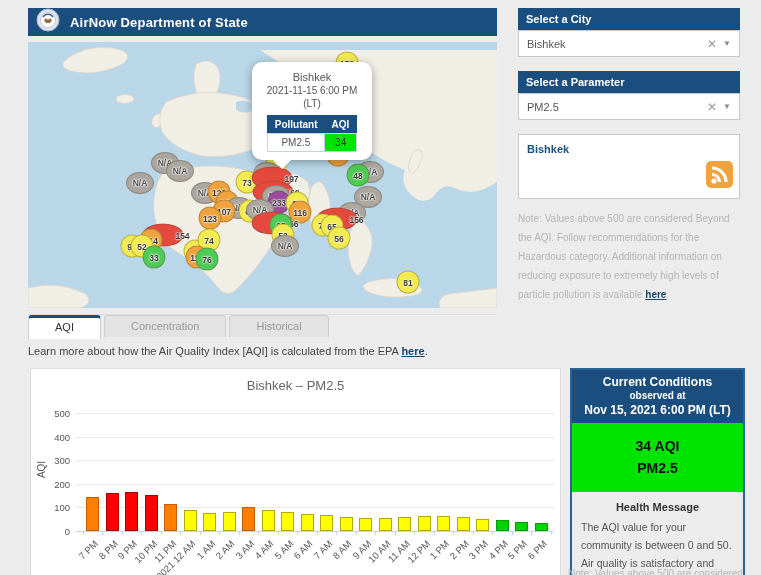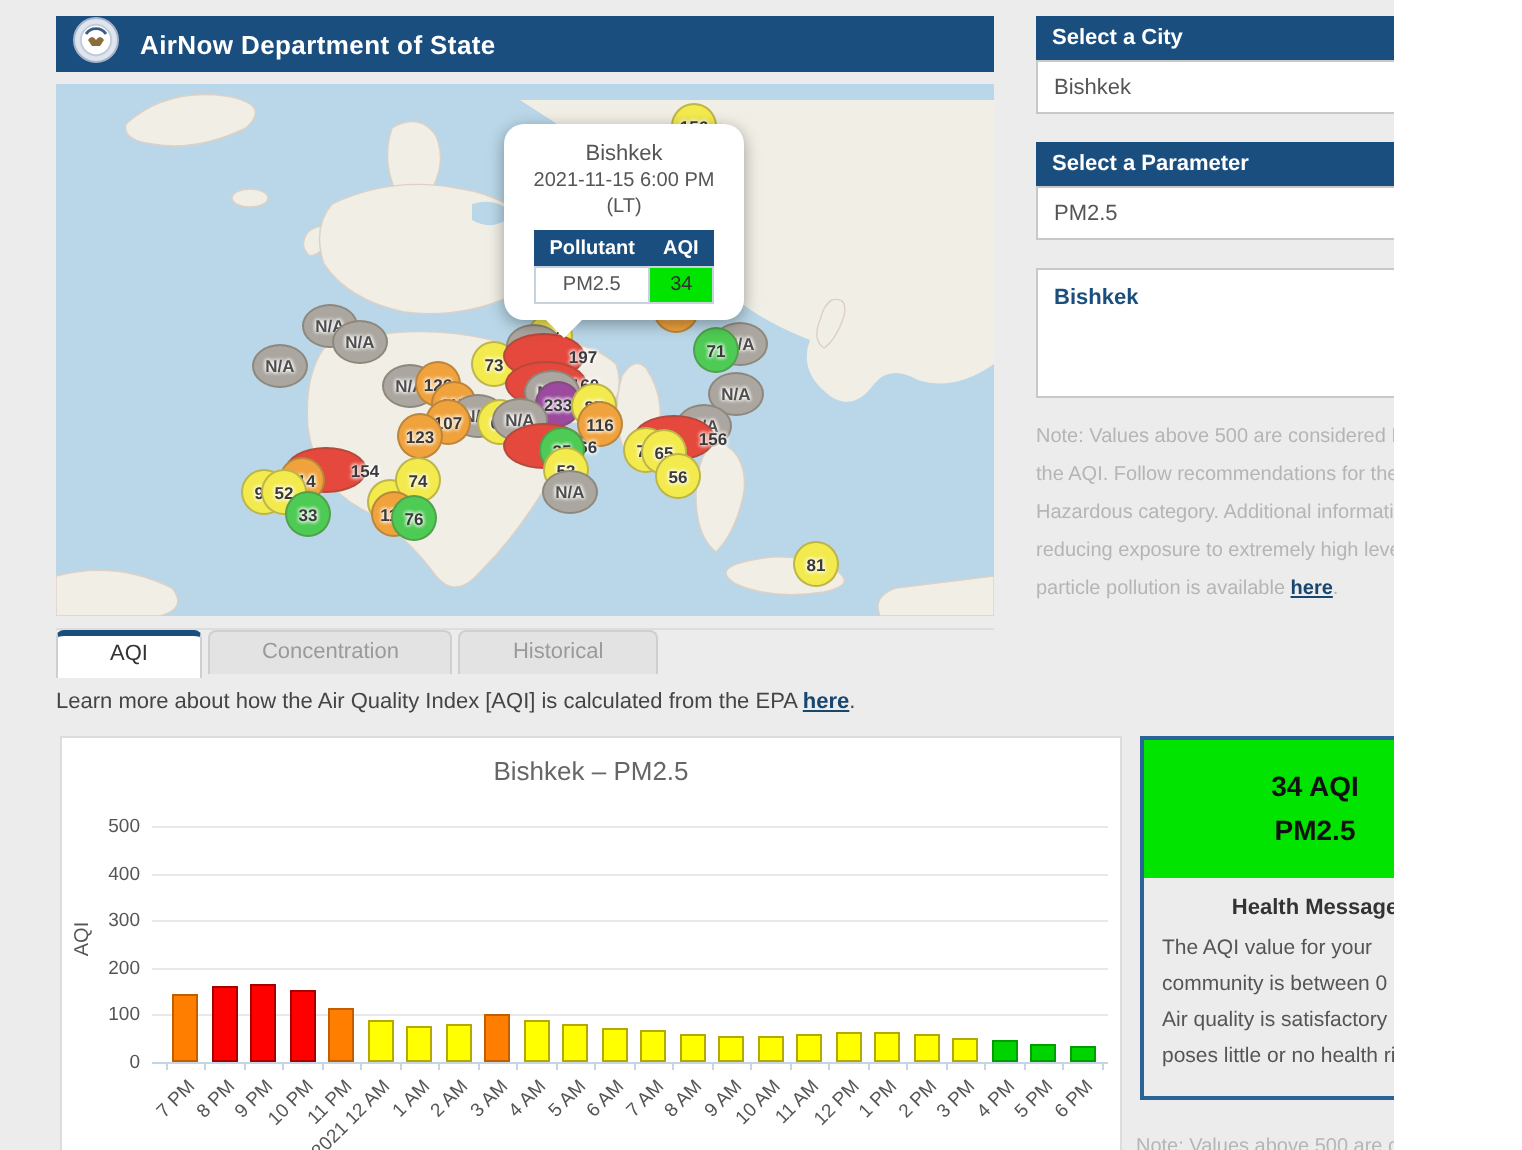--- a/index.html
+++ b/index.html
@@ -1,16 +1,16 @@
 <!DOCTYPE html>
 <html><head>
 <meta charset="utf-8">
 <style>
   html,body{margin:0;padding:0;}
-  #screen{position:relative;width:697px;height:575px;background:#ececec;overflow:hidden;
+  #screen{position:relative;width:761px;height:575px;background:#ececec;overflow:hidden;
           font-family:"Liberation Sans",sans-serif;-webkit-font-smoothing:antialiased;}
 
   
   #app-header{position:absolute;left:28px;top:8px;width:469px;height:28px;background:#1a4e7e;
               display:flex;align-items:center;gap:10px;padding-left:8px;box-sizing:border-box;}
   #app-header .title{color:#fff;font-size:13px;font-weight:bold;letter-spacing:.2px;}
 
   
   #map{position:absolute;left:28px;top:42px;width:469px;height:266px;background:#b9d7e8;overflow:hidden;}
   .marker{position:absolute;transform:translate(-50%,-50%);width:23px;height:23px;border-radius:50%;
@@ -158,21 +158,21 @@
         <div class="marker mk-na" style="left: 248px; top: 154px;">N/A</div>
         <div class="marker mk-purple" style="left: 251px; top: 160px;">233</div>
         <div class="marker mk-yellow" style="left: 269px; top: 161px;">87</div>
         <div class="marker mk-na" style="left: 232px; top: 168px;">N/A</div>
         <div class="marker mk-orange" style="left: 272px; top: 170px;">116</div>
         <div class="marker mk-red" style="left: 244px; top: 181px;">166</div>
         <div class="marker mk-green" style="left: 253px; top: 183px;">25</div>
         <div class="marker mk-yellow" style="left: 255px; top: 193px;">53</div>
         <div class="marker mk-na" style="left: 257px; top: 204px;">N/A</div>
         <div class="marker mk-na" style="left: 342px; top: 130px;">N/A</div>
-        <div class="marker mk-green" style="left: 330px; top: 133px;">71</div>
+        <div class="marker mk-green" style="left: 330px; top: 133px;">48</div>
         <div class="marker mk-na" style="left: 340px; top: 155px;">N/A</div>
         <div class="marker mk-na" style="left: 324px; top: 171px;">N/A</div>
         <div class="marker mk-red" style="left: 309px; top: 177px;">156</div>
         <div class="marker mk-yellow" style="left: 295px; top: 183px;">70</div>
         <div class="marker mk-yellow" style="left: 304px; top: 184px;">65</div>
         <div class="marker mk-yellow" style="left: 311px; top: 196px;">56</div>
         <div class="marker mk-yellow" style="left: 380px; top: 240px;">81</div>
       </div>
     <div id="popup">
       <div class="p-city">Bishkek</div>
@@ -372,20 +372,25 @@
         </svg>
       </span>
     </div>
 
     <div id="side-note">
       <span>Note: Values above 500 are considered Beyond the AQI. Follow recommendations for the Hazardous category. Additional information on reducing exposure to extremely high levels of particle pollution is available </span><a class="lnk">here</a><span>.</span>
     </div>
   </div>
 
   <div id="cc-panel">
+    <div id="cc-header">
+      <div class="l1">Current Conditions</div>
+      <div class="l2">observed at</div>
+      <div class="l3">Nov 15, 2021 6:00 PM (LT)</div>
+    </div>
     <div id="cc-green">
       <div>34 AQI</div>
       <div>PM2.5</div>
     </div>
     <div id="cc-health">
       <div class="hh">Health Message</div>
       <div class="ht">The AQI value for your community is between 0 and 50. Air quality is satisfactory and poses little or no health risk.</div>
     </div>
   </div>
   <div id="cc-note">Note: Values above 500 are considered Beyond the</div>

